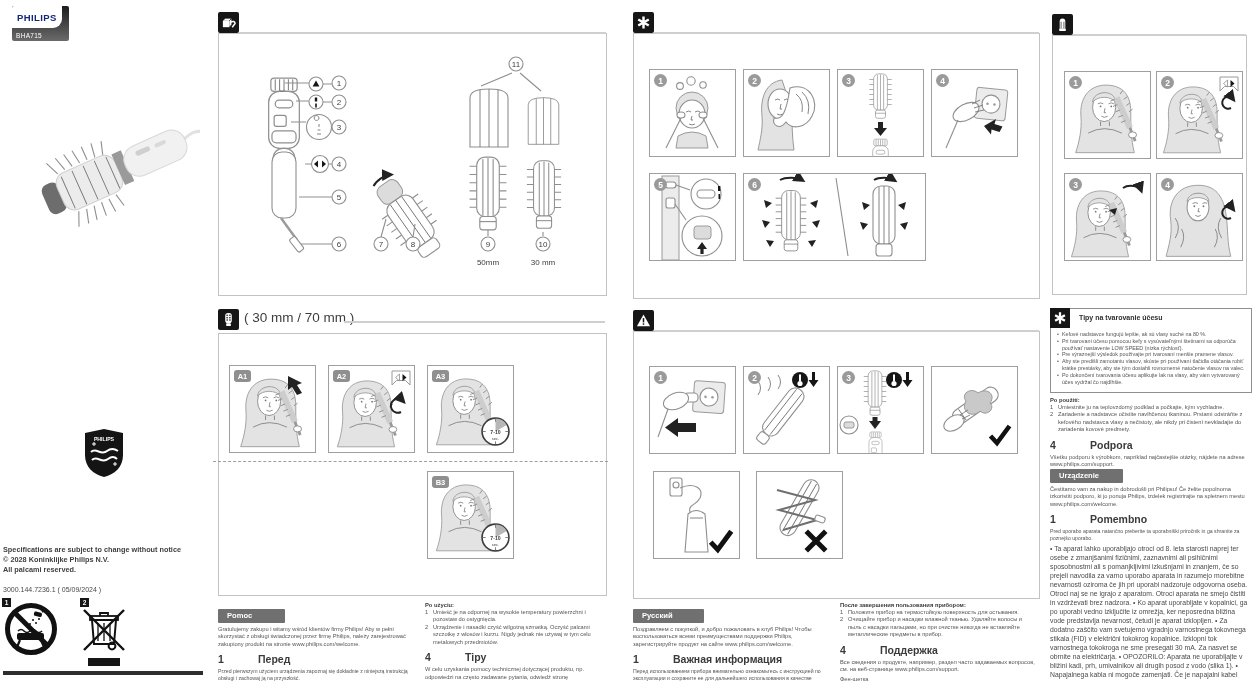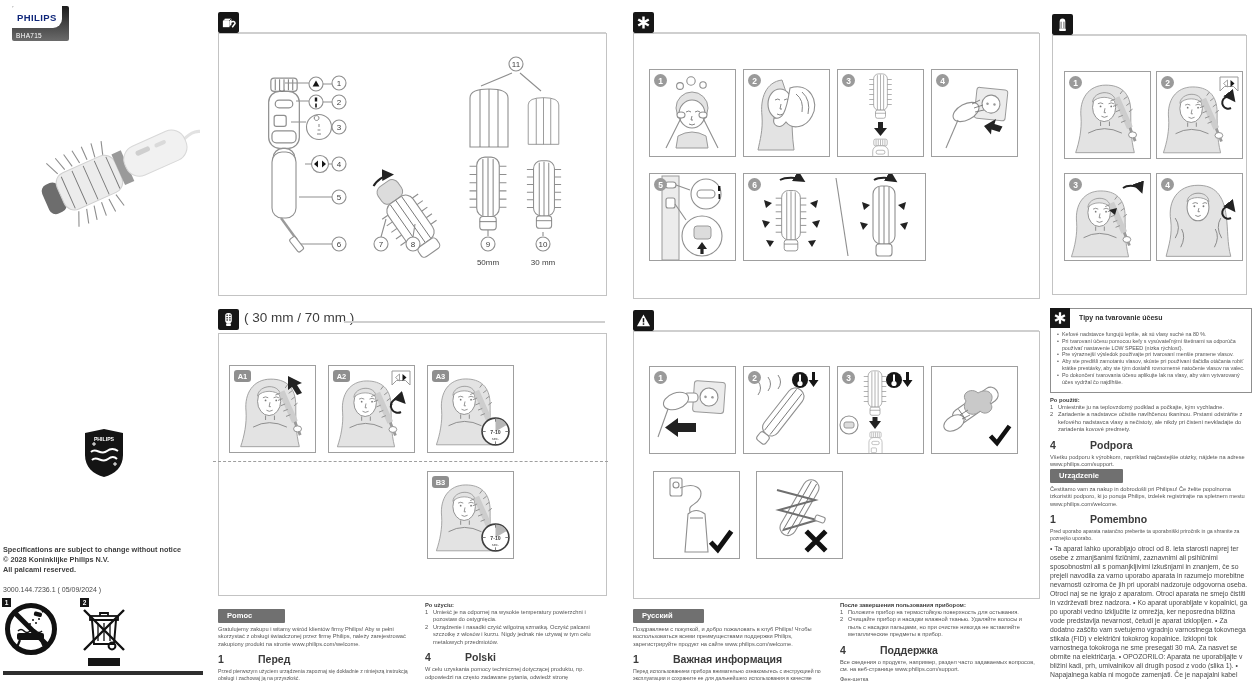--- a/index.html
+++ b/index.html
@@ -621,21 +621,21 @@
   <div class="li">
         <span class="n">1</span>
         <span>Umieść je na odpornej na wysokie temperatury powierzchni i pozostaw do ostygnięcia.</span>
       </div>
   <div class="li">
         <span class="n">2</span>
         <span>Urządzenie i nasadki czyść wilgotną szmatką. Oczyść palcami szczotkę z włosów i kurzu. Nigdy jednak nie używaj w tym celu metalowych przedmiotów.</span>
       </div>
   <div class="h-num">
         <span class="no">4</span>
-        <span>Polski</span>
+        <span>Tipy</span>
       </div>
   <div class="t-intro" style="margin-top:0">W celu uzyskania pomocy technicznej dotyczącej produktu, np. odpowiedzi na często zadawane pytania, odwiedź stronę www.philips.com/support.</div>
 </div>
 
 <div class="abs" style="left:633px;top:604px;width:190px">
   <div class="h-lang" style="width:62px">Русский</div>
   <div class="t-intro">Поздравляем с покупкой, и добро пожаловать в клуб Philips! Чтобы воспользоваться всеми преимуществами поддержки Philips, зарегистрируйте продукт на сайте www.philips.com/welcome.</div>
   <div class="h-num">
         <span class="no">1</span>
         <span>Важная информация</span>

